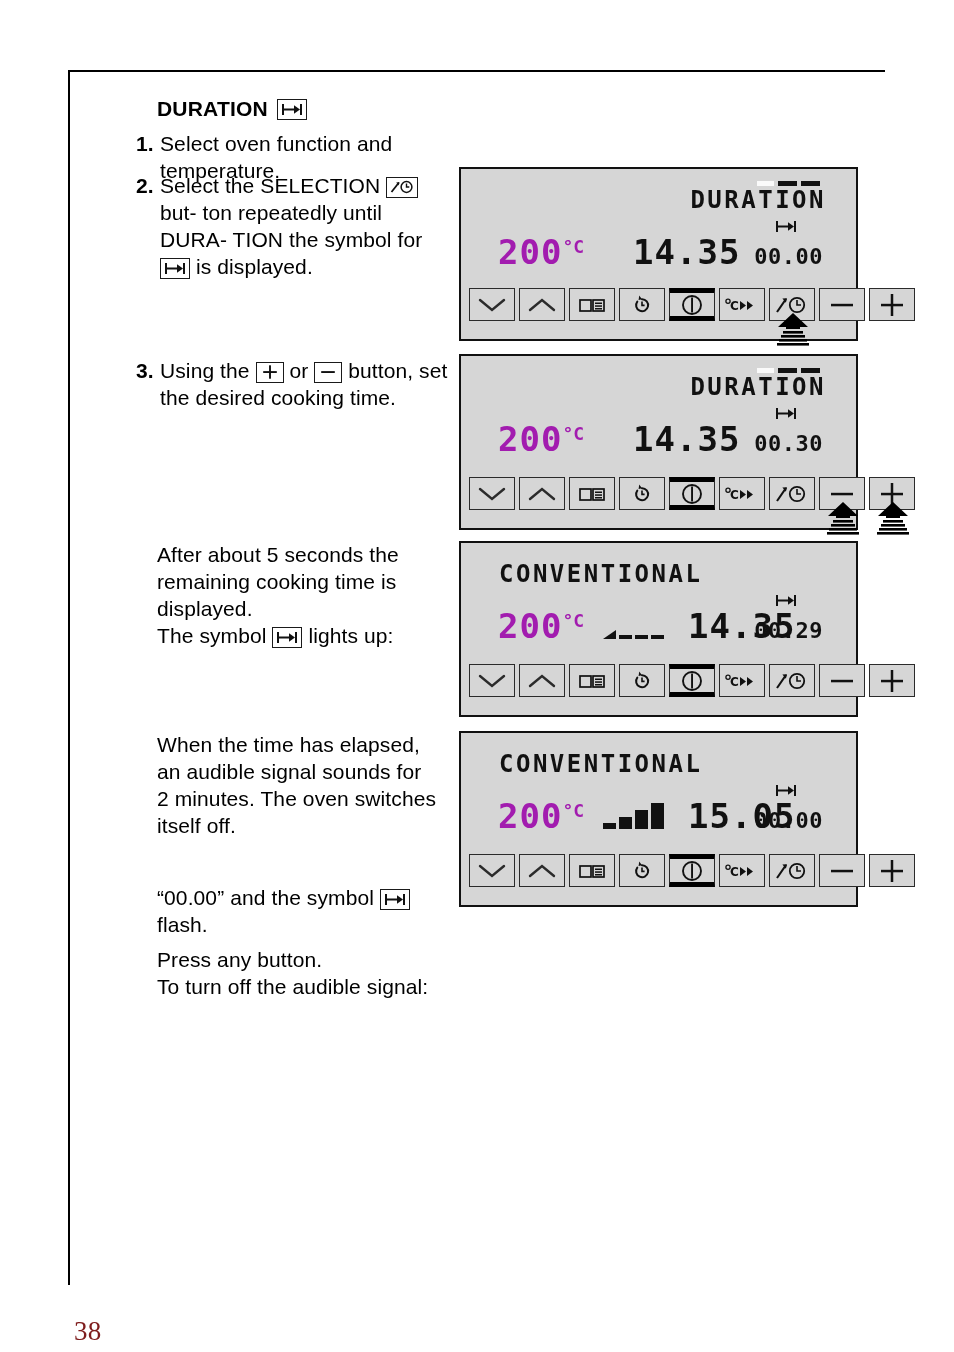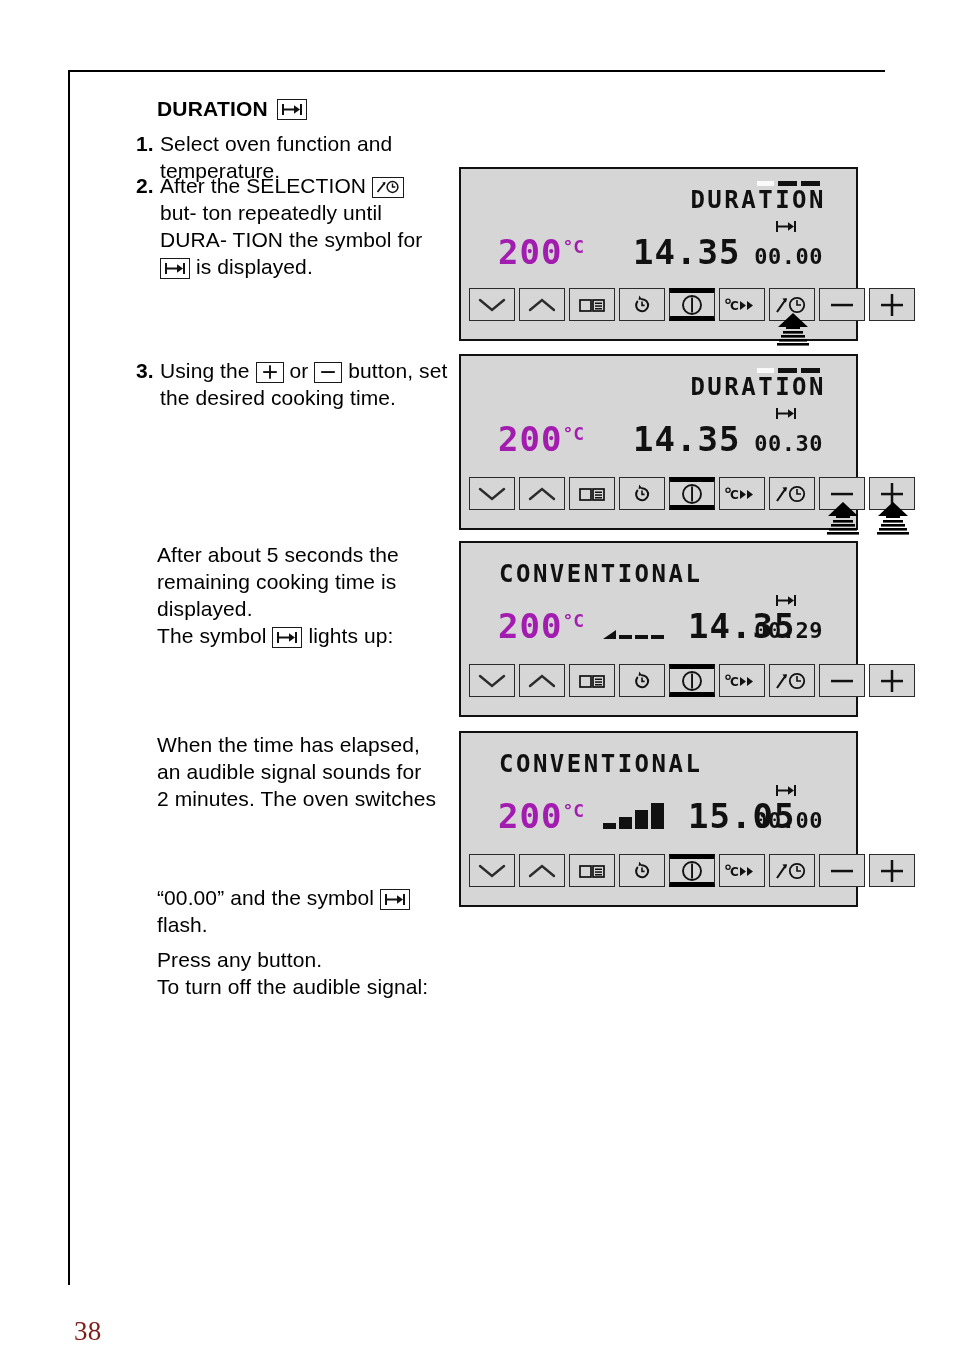--- a/index.html
+++ b/index.html
@@ -269,21 +269,21 @@
   </div>
 
   <div class="step" style="left:136px; top:130px; width:330px;">
     <span class="step-num">1.</span>
     <span class="step-body" style="max-width:330px;">Select oven function and temperature.</span>
   </div>
 
   <div class="step" style="left:136px; top:172px;">
     <span class="step-num">2.</span>
     <span class="step-body">
-      <span>After the SELECTION</span>
+      <span>Select the SELECTION</span>
       <span class="keybox sel">
         <svg width="24" height="14" viewBox="0 0 24 14">
           <path d="M1.5 12 L9 2.5" stroke="#111" stroke-width="1.8" fill="none"></path>
           <path d="M6.2 2.5 L9.4 2.3 L8.6 5.6 Z" fill="#111"></path>
           <circle cx="16.5" cy="7" r="5.4" stroke="#111" stroke-width="1.5" fill="none"></circle>
           <path d="M16.5 3.4 L16.5 7 L19.3 7" stroke="#111" stroke-width="1.4" fill="none"></path>
         </svg>
       </span>
       <span>but-</span>
       <span>ton repeatedly until DURA-</span>
@@ -337,20 +337,21 @@
         </svg>
       </span>
       <span>lights up:</span>
     </div>
   </div>
 
   <div class="para" style="left:157px; top:731px; width:300px;">
     <div>When the time has elapsed,</div>
     <div>an audible signal sounds for</div>
     <div>2 minutes. The oven switches</div>
+    <div>itself off.</div>
   </div>
 
   <div class="para" style="left:157px; top:884px; width:300px;">
     <div>
       <span>“00.00” and the symbol</span>
       <span class="keybox dur">
         <svg width="22" height="13" viewBox="0 0 22 13">
           <rect x="1" y="1" width="2" height="11" fill="#111"></rect>
           <rect x="3" y="5.5" width="12" height="2" fill="#111"></rect>
           <polygon points="13,2.2 19,6.5 13,10.8" fill="#111"></polygon>

